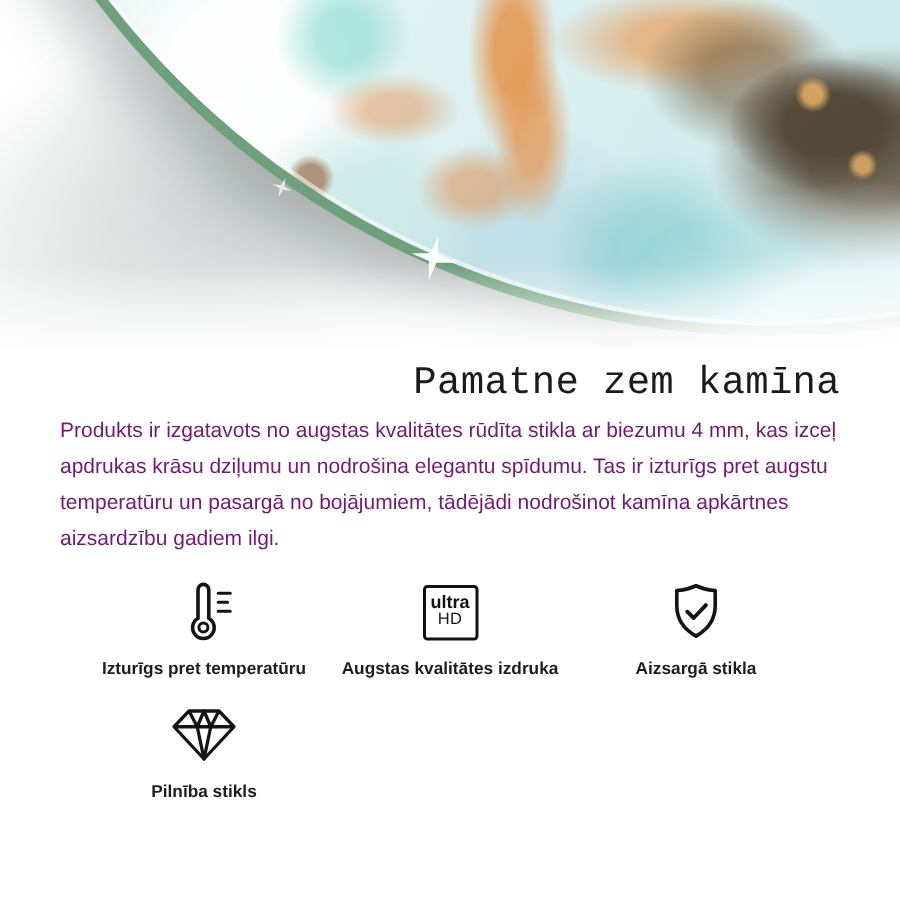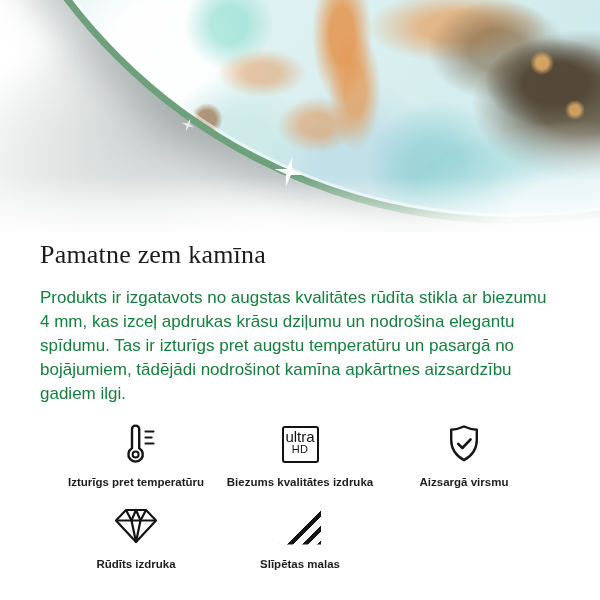--- a/index.html
+++ b/index.html
@@ -61,54 +61,55 @@
       linear-gradient(to bottom, rgba(255,255,255,0) 76%, rgba(255,255,255,0.85) 98%),
       radial-gradient(ellipse 240px 130px at 97% 94%, rgba(255,255,255,0.80) 0 30%, rgba(255,255,255,0) 75%);
   }
   .sparkle { position: absolute; z-index: 4; }
   .sparkle-main { left: 274px; top: 157px; width: 30px; height: 30px; }
   .sparkle-small { left: 181px; top: 118px; width: 14px; height: 14px; opacity: .75; }
 
   
   .content { position: relative; padding: 6px 40px 0 40px; }
   .title {
-    font-family: Liberation Serif, serif;
+    font-family: Liberation Mono, monospace;
     font-weight: 400;
     font-size: 26px;
     line-height: 34px;
     letter-spacing: 0.2px;
     color: #1b1b1b;
+    text-align: right;
   }
   .desc {
-    margin-top: 14px;
+    margin-top: 2px;
     max-width: 528px;
-    font-size: 17px;
+    font-size: 14px;
     line-height: 24px;
-    color: #15803d;
+    color: #701a75;
   }
 
   
   .features {
     margin-top: 14px;
     padding: 0 14px;
     display: grid;
     grid-template-columns: 1fr 1fr 1fr;
     row-gap: 14px;
   }
   .feature { display: flex; flex-direction: column; align-items: center; }
   .icon-wrap { height: 48px; display: flex; align-items: center; justify-content: center; }
   .feature-label { margin-top: 8px; font-size: 11.5px; color: #1d1d1d; white-space: nowrap; font-weight: bold; }
 
   .uhd-box {
     width: 37px; height: 37px;
     border: 2.5px solid #121212; border-radius: 3px;
     display: flex; flex-direction: column; align-items: center; justify-content: center;
     color: #121212;
   }
-  .uhd-top { font-size: 15px; font-weight: 400; line-height: 10px; }
+  .uhd-top { font-size: 12px; font-weight: 700; line-height: 10px; }
   .uhd-bottom { font-size: 11px; font-weight: 400; line-height: 14px; letter-spacing: 0.3px; }
 
   .bevel-shape {
     width: 42px; height: 37px;
     background: repeating-linear-gradient(135deg, #151515 0 4.5px, transparent 4.5px 10.5px);
     clip-path: polygon(0% 100%, 100% 0%, 100% 100%);
   }
 </style>
 </head>
 <body>
@@ -145,47 +146,41 @@
       <div class="feature-label">Izturīgs pret temperatūru</div>
     </div>
 
     <div class="feature">
       <div class="icon-wrap">
         <div class="uhd-box">
           <span class="uhd-top">ultra</span>
           <span class="uhd-bottom">HD</span>
         </div>
       </div>
-      <div class="feature-label">Biezums kvalitātes izdruka</div>
+      <div class="feature-label">Augstas kvalitātes izdruka</div>
     </div>
 
     <div class="feature">
       <div class="icon-wrap">
         <svg width="44" height="44" viewBox="0 0 44 44" fill="none" stroke="#141414" stroke-width="2.4" stroke-linejoin="round" stroke-linecap="round">
           <path d="M22 4.5 c4.2 1.9 8.5 3 12.8 3.2 v10.2 c0 9.4 -5.3 16 -12.8 20.2 C14.5 33.9 9.2 27.3 9.2 17.9 V7.7 C13.5 7.5 17.8 6.4 22 4.5 Z"></path>
           <path d="M16.2 21.8 l4.2 4.2 L28.6 17.4" stroke-width="2.6"></path>
         </svg>
       </div>
-      <div class="feature-label">Aizsargā virsmu</div>
+      <div class="feature-label">Aizsargā stikla</div>
     </div>
 
     <div class="feature">
       <div class="icon-wrap">
         <svg width="48" height="42" viewBox="0 0 48 42" fill="none" stroke="#141414" stroke-width="2.2" stroke-linejoin="round">
           <path d="M14 5 H34 L44 15.5 L24 37 L4 15.5 Z"></path>
           <path d="M4 15.5 H44"></path>
           <path d="M14 5 L19.5 15.5 L24 5 L28.5 15.5 L34 5"></path>
           <path d="M19.5 15.5 L24 37 L28.5 15.5"></path>
         </svg>
       </div>
-      <div class="feature-label">Rūdīts izdruka</div>
+      <div class="feature-label">Pilnība stikls</div>
     </div>
 
-    <div class="feature">
-      <div class="icon-wrap">
-        <div class="bevel-shape"></div>
-      </div>
-      <div class="feature-label">Slīpētas malas</div>
-    </div>
 
 
   </div>
 </div>
 
 </body></html>

